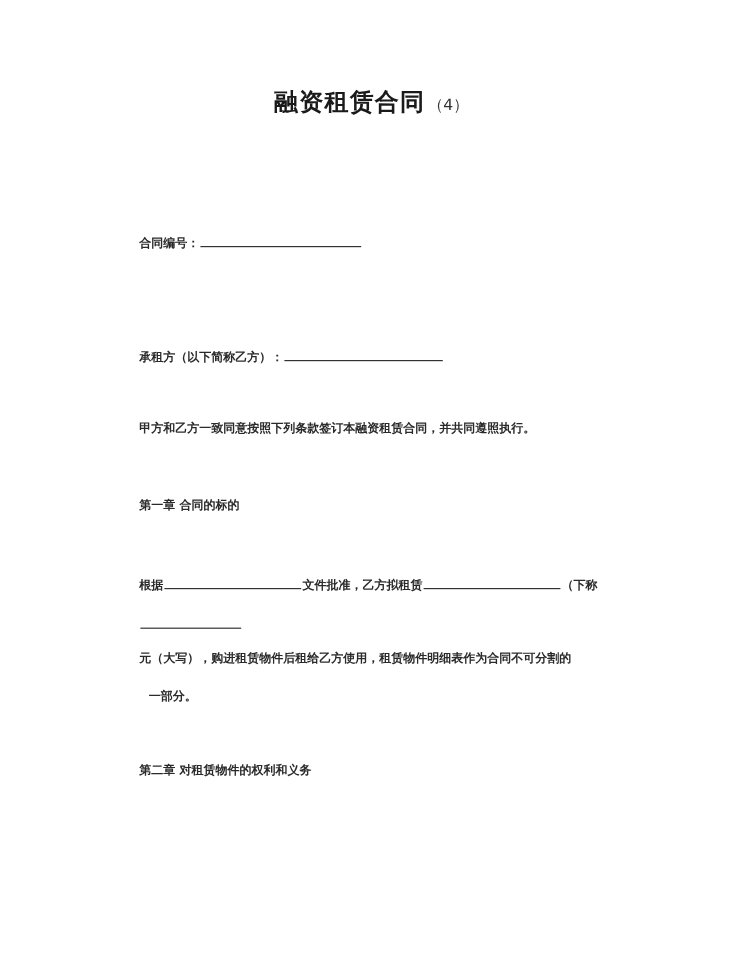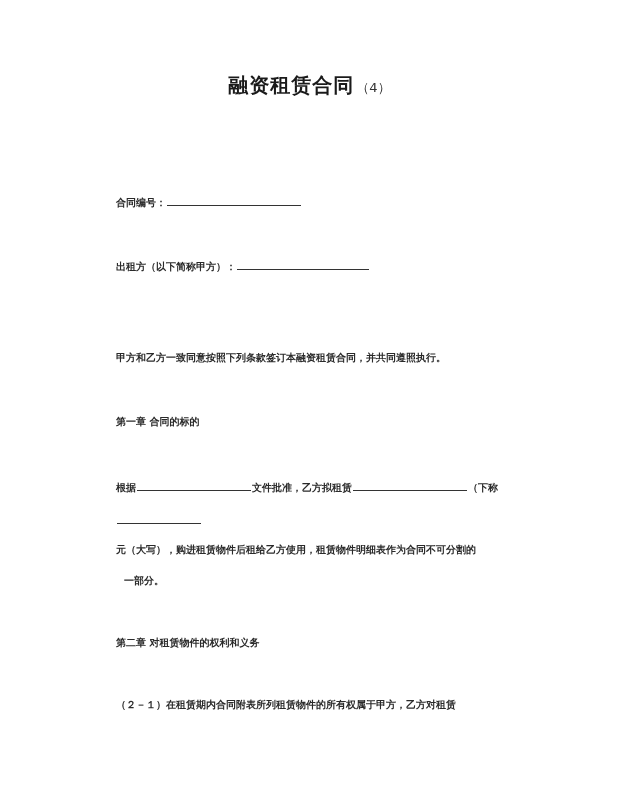--- a/index.html
+++ b/index.html
@@ -57,38 +57,37 @@
 <div class="page">
 
   <div class="abs title">
     <span>融资租赁合同</span><span class="sub">（4）</span>
   </div>
 
   <div class="abs line" style="left:116px; top:193px;">
     <span>合同编号：</span><span class="blank" style="width:134px;"></span>
   </div>
 
-  <div class="abs line" style="left:116px; top:257px;">
-    <span>出租方（以下简称甲方）：</span><span class="blank" style="width:132px;"></span>
+
+  <div class="abs line" style="left:116px; top:288px;">
+    <span>承租方（以下简称乙方）：</span><span class="blank" style="width:132px;"></span>
   </div>
-
 
   <div class="abs line" style="left:116px; top:350px;">甲方和乙方一致同意按照下列条款签订本融资租赁合同，并共同遵照执行。</div>
 
   <div class="abs line" style="left:116px; top:414px;text-align:right;">第一章  合同的标的</div>
 
   <div class="abs line" style="left:116px; top:478px;text-align:center;">
     <span>根据</span><span class="blank" style="width:114px;"></span><span>文件批准，乙方拟租赁</span><span class="blank" style="width:114px;"></span><span>（下称</span>
   </div>
 
   <div class="abs line" style="left:116px; top:511px;">
     <span class="blank" style="width:84px;"></span>
   </div>
 
   <div class="abs line" style="left:116px; top:542px;text-align:right;">元（大写），购进租赁物件后租给乙方使用，租赁物件明细表作为合同不可分割的</div>
 
   <div class="abs line" style="left:124px; top:573px;">一部分。</div>
 
   <div class="abs line" style="left:116px; top:635px;text-align:center;">第二章  对租赁物件的权利和义务</div>
 
-  <div class="abs line" style="left:116px; top:697px;">（２－１）在租赁期内合同附表所列租赁物件的所有权属于甲方，乙方对租赁</div>
 
 </div>
 
 </body></html>

